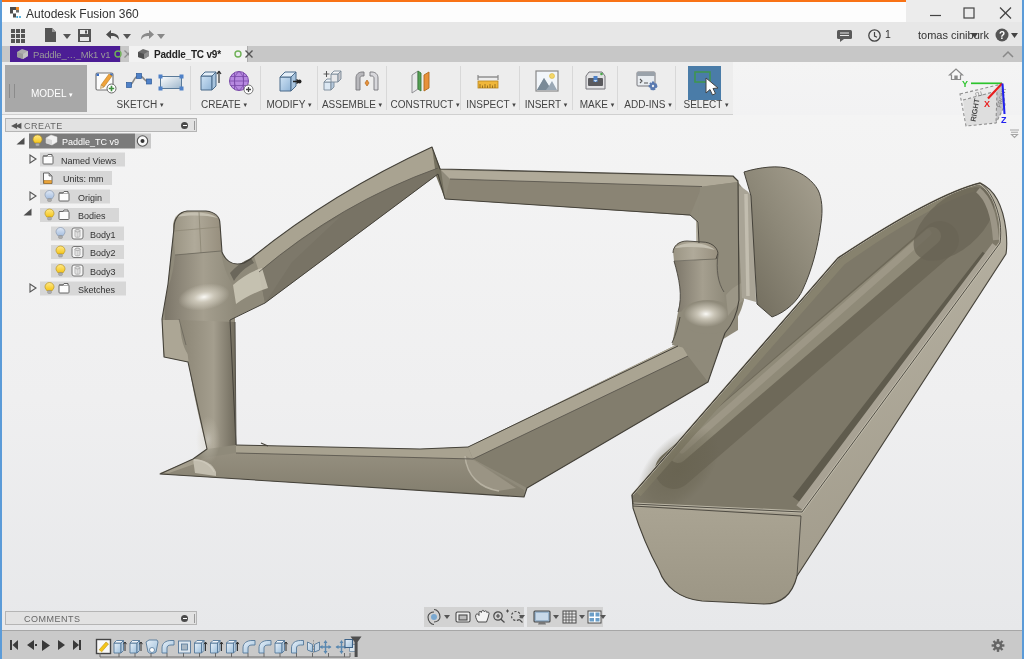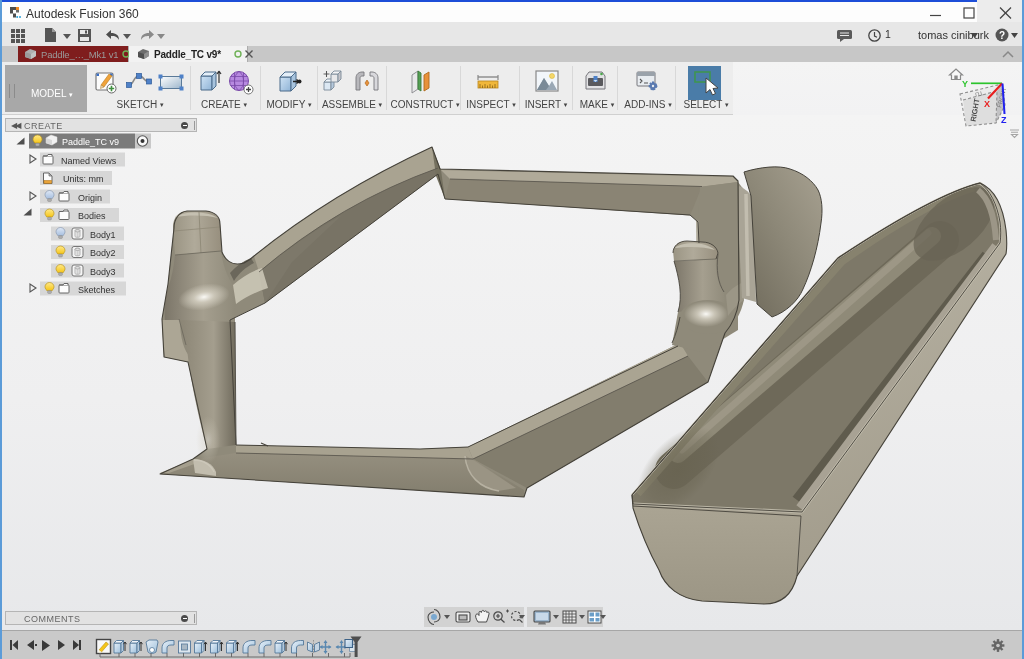--- a/index.html
+++ b/index.html
@@ -1,24 +1,24 @@
 <!DOCTYPE html>
 <html><head>
 <meta charset="utf-8">
 <style>
 * { margin:0; padding:0; box-sizing:border-box; }
 html,body { width:1024px; height:659px; overflow:hidden; font-family:"Liberation Sans", sans-serif; }
 #win { position:relative; width:1024px; height:659px; background:#ececec;
   border-left:2px solid #5b9bd8; border-right:2px solid #5b9bd8; }
-#titlebar { position:absolute; left:0; top:0; width:975px; height:22px; background:#fdfdfd; border-top:2px solid #1d4ed8; }
+#titlebar { position:absolute; left:0; top:0; width:904px; height:22px; background:#fdfdfd; border-top:2px solid #f97316; }
 #titletext { position:absolute; left:24px; top:5px; font-size:12px; color:#333; }
 #qat { position:absolute; left:0; top:22px; width:1020px; height:24px; background:#e7e7e7; }
 #tabbar { position:absolute; left:0; top:46px; width:1020px; height:16px; background:#c7c7c7; }
 .tab { position:absolute; top:0; height:16px; font-size:10px; letter-spacing:-0.2px; }
-#tab1 { left:16px; width:111px; background:#7f1d1d; border-right:1px solid #adadad; color:#9a9a9a; }
+#tab1 { left:8px; width:111px; background:#4c1d95; border-right:1px solid #adadad; color:#9a9a9a; }
 #tab2 { left:127px; width:119px; background:#f2f2f2; border-right:1px solid #adadad; color:#222; }
 #ribbon { position:absolute; left:0; top:62px; width:1020px; height:53px; background:#ededed; }
 #modelbtn { position:absolute; left:3px; top:3px; width:82px; height:47px; background:#a8a8a8; }
 #modelbtn .t { position:absolute; left:26px; top:23px; color:#fff; font-size:10px; }
 .grip { position:absolute; left:4px; top:19px; width:6px; height:14px;
   border-left:1.5px solid #8b8b8b; border-right:1.5px solid #8b8b8b; }
 .rlabel { position:absolute; top:37px; font-size:10px; color:#444; white-space:nowrap; transform:translateX(-50%); }
 .rlabel .c { font-size:7px; vertical-align:1px; }
 .rsep { position:absolute; top:4px; width:1px; height:44px; background:#d8d8d8; }
 .ricon { position:absolute; }

